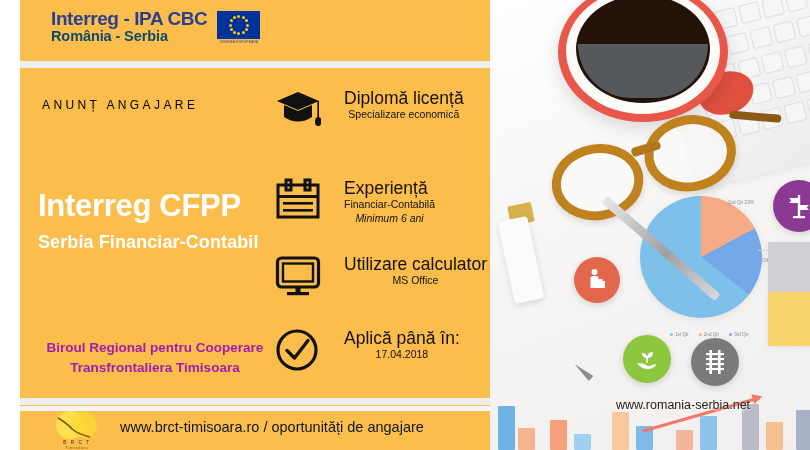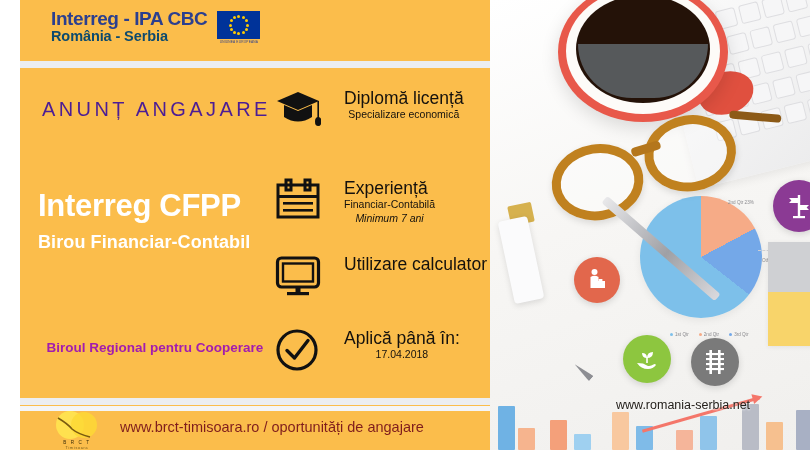--- a/index.html
+++ b/index.html
@@ -50,21 +50,21 @@
     border-radius:50%;
   }
   .eu-caption {
     font-size:3.2px; color:#2b3f8f; text-align:center;
     letter-spacing:0.2px; margin-top:1px; white-space:nowrap;
   }
 
   
   .anunt {
     position:absolute; left:22px; top:98px;
-    font-size:20px; color:#4c1d95; letter-spacing:3.4px;
+    font-size:12px; color:#000000; letter-spacing:3.4px;
     font-weight:300; white-space:nowrap;
   }
   .job-title {
     position:absolute; left:18px; top:188px;
     font-size:31px; font-weight:bold; color:#ffffff;
     letter-spacing:-0.3px; white-space:nowrap;
   }
   .job-sub {
     position:absolute; left:18px; top:232px;
     font-size:18px; font-weight:bold; color:#ffffff;
@@ -95,21 +95,21 @@
   .req-line.it { font-style:italic; }
   #req-1 { left:254px; top:86px; }
   #req-2 { left:254px; top:176px; }
   #req-3 { left:254px; top:252px; }
   #req-4 { left:254px; top:326px; }
 
   
   .brct-logo { position:absolute; left:28px; top:410px; width:58px; height:40px; }
   .site-left {
     position:absolute; left:100px; top:419px;
-    font-size:14.5px; color:#7f1d1d; white-space:nowrap;
+    font-size:14.5px; color:#0f172a; white-space:nowrap;
   }
 
   
   .photo {
     position:absolute; left:470px; top:0; width:384px; height:450px;
     overflow:hidden;
     background:#fef9c3;
   }
   .paper-bg {
     position:absolute; left:0; top:0; width:340px; height:450px;
@@ -286,24 +286,25 @@
             <i class="eu-star" style="left: 11.5px; top: 12.5px;"></i>
             <i class="eu-star" style="left: 12.6388px; top: 8.25px;"></i>
             <i class="eu-star" style="left: 15.75px; top: 5.13878px;"></i>
           </div>
         <div class="eu-caption">UNIUNEA EUROPEANĂ</div>
       </div>
     </div>
 
     <div class="anunt">ANUNȚ ANGAJARE</div>
     <div class="job-title">Interreg CFPP</div>
-    <div class="job-sub">Birou Financiar-Contabil</div>
+    <div class="job-sub">Serbia Financiar-Contabil</div>
 
     <div class="org">
       <div>Biroul Regional pentru Cooperare</div>
+      <div>Transfrontaliera Timisoara</div>
     </div>
 
     <div class="req" id="req-1">
       <div class="req-icon">
         <svg width="46" height="44" viewBox="0 0 46 44">
           <path d="M23 4 L44 13 L23 22 L2 13 Z" fill="#111"></path>
           <path d="M9 17 L9 29 q14 9 28 0 L37 17 L23 23 Z" fill="#111"></path>
           <rect x="42.4" y="13" width="1.6" height="17" fill="#111"></rect>
           <ellipse cx="43.2" cy="33.5" rx="3.2" ry="4.6" fill="#111"></ellipse>
         </svg>
@@ -321,35 +322,36 @@
           <rect x="11" y="2" width="5" height="10" fill="none" stroke="#111" stroke-width="3"></rect>
           <rect x="30" y="2" width="5" height="10" fill="none" stroke="#111" stroke-width="3"></rect>
           <rect x="3" y="17" width="40" height="3" fill="#111"></rect>
           <rect x="8" y="24" width="30" height="2.6" fill="#111"></rect>
           <rect x="8" y="31" width="30" height="2.6" fill="#111"></rect>
         </svg>
       </div>
       <div class="req-txt">
         <div class="req-title">Experiență</div>
         <div class="req-line">Financiar-Contabilă</div>
-        <div class="req-line it">Minimum 7 ani</div>
+        <div class="req-line it">Minimum 6 ani</div>
       </div>
     </div>
 
     <div class="req" id="req-3">
       <div class="req-icon">
         <svg width="46" height="44" viewBox="0 0 46 44">
           <rect x="2.5" y="4" width="41" height="29" rx="4" fill="none" stroke="#111" stroke-width="3.2"></rect>
           <rect x="8" y="9.5" width="30" height="18" fill="none" stroke="#111" stroke-width="2.4"></rect>
           <rect x="20.5" y="33" width="5" height="5" fill="#111"></rect>
           <rect x="12" y="38" width="22" height="3.2" fill="#111"></rect>
         </svg>
       </div>
       <div class="req-txt">
         <div class="req-title">Utilizare calculator</div>
+        <div class="req-line">MS Office</div>
       </div>
     </div>
 
     <div class="req" id="req-4">
       <div class="req-icon">
         <svg width="46" height="44" viewBox="0 0 46 44">
           <circle cx="22" cy="22" r="19" fill="none" stroke="#111" stroke-width="3.2"></circle>
           <path d="M12 22.5 L19.5 30 L33 12.5" fill="none" stroke="#111" stroke-width="3.4" stroke-linecap="round" stroke-linejoin="round"></path>
         </svg>
       </div>

